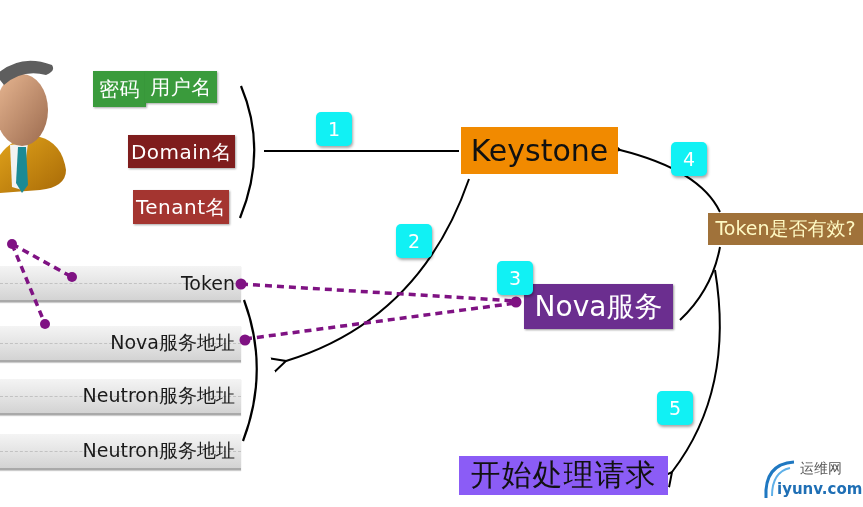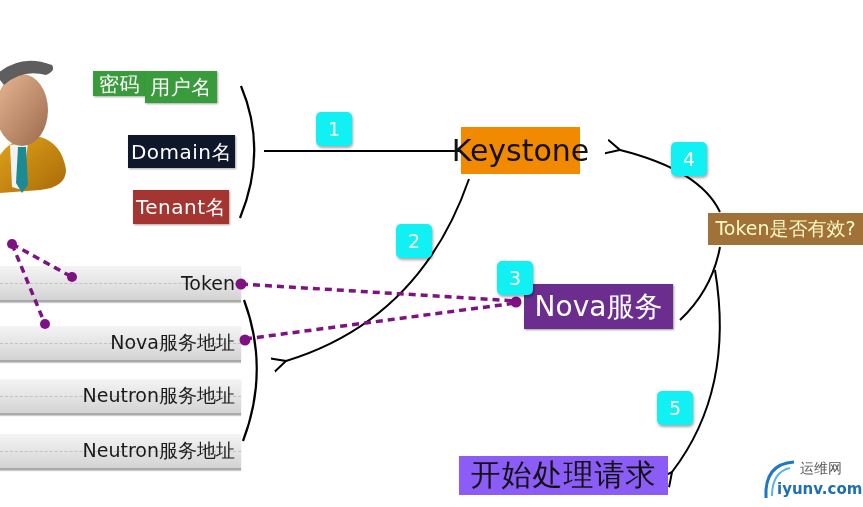--- a/index.html
+++ b/index.html
@@ -3,35 +3,35 @@
 <meta charset="utf-8">
 <style>
   html, body { margin:0; padding:0; background:#ffffff; }
   body { width:863px; height:507px; position:relative; overflow:hidden;
          font-family:"DejaVu Sans","Liberation Sans",sans-serif; }
   .abs { position:absolute; }
   .tag { position:absolute; color:#ffffff; font-size:20px; line-height:1;
          display:flex; align-items:center; justify-content:center;
          box-shadow:1px 1px 2px rgba(0,0,0,0.35); letter-spacing:0.5px; }
   .tag-green { background:#3a9b3c; }
-  .tag-blue  { background:#0f172a; }
+  .tag-blue  { background:#7f1d1d; }
   .tag-red   { background:#a43530; }
   .bar { position:absolute; left:0; width:241px; height:34px;
          background:linear-gradient(#f4f4f4 0%, #e6e6e6 45%, #d3d3d3 100%);
          border-bottom:2px solid #a9a9a9; box-shadow:0 1px 1px rgba(0,0,0,0.2);
          display:flex; align-items:center; justify-content:flex-end;
          font-size:19px; color:#1a1a1a; }
   .bar::after { content:""; position:absolute; left:0; right:0; top:17px;
          border-top:1px dashed rgba(160,160,160,0.5); z-index:0; }
   .bar span { position:relative; z-index:1; padding:0 6px; }
   .badge { position:absolute; width:36px; height:34px; background:#11f1f4;
            border-radius:5px; color:#ffffff; font-size:19px;
            display:flex; align-items:center; justify-content:center;
            box-shadow:1px 2px 3px rgba(0,0,0,0.35); }
-  .keystone { position:absolute; left:461px; top:127px; width:119px; height:47px;
+  .keystone { position:absolute; left:461px; top:127px; width:157px; height:47px;
               background:#f18a00; color:#111; font-size:30px;
               display:flex; align-items:center; justify-content:center; }
   .nova { position:absolute; left:524px; top:284px; width:149px; height:45px;
           background:#6b2e8f; color:#fff; font-size:28px;
           display:flex; align-items:center; justify-content:center;
           box-shadow:1px 1px 2px rgba(0,0,0,0.4); }
   .question { position:absolute; left:708px; top:213px; width:155px; height:32px;
               background:#a0723a; color:#fef9c3; font-size:19px;
               display:flex; align-items:center; justify-content:center; }
   .start { position:absolute; left:459px; top:456px; width:209px; height:39px;
@@ -56,21 +56,21 @@
         <stop offset="1" stop-color="#9b6a4e"></stop>
     </linearGradient>
   </defs>
   <path d="M0 100 Q10 85 30 82 L40 82 Q62 88 66 115 Q66 132 40 135 L0 138 Z" fill="url(#suit)"></path>
   <path d="M10 90 L28 88 L22 135 L12 132 Z" fill="#f2f2f2"></path>
   <path d="M18 92 L26 92 L28 130 L22 138 L16 128 Z" fill="#1b8a95"></path>
   <ellipse cx="22" cy="55" rx="26" ry="36" fill="url(#face)"></ellipse>
   <path d="M-4 20 Q20 -2 52 10 Q56 16 46 20 Q22 14 4 30 Z" fill="#5e5e5e"></path>
 </svg>
 
-<div class="tag tag-green" style="left:93px;top:71px;width:53px;height:25px">
+<div class="tag tag-green" style="left:93px;top:71px;width:53px;height:36px">
     <span>密码</span>
   </div>
 <div class="tag tag-green" style="left:145px;top:71px;width:72px;height:32px">
     <span>用户名</span>
   </div>
 <div class="tag tag-blue" style="left:128px;top:135px;width:107px;height:33px">
     <span>Domain名</span>
   </div>
 <div class="tag tag-red" style="left:133px;top:190px;width:96px;height:34px">
     <span>Tenant名</span>

